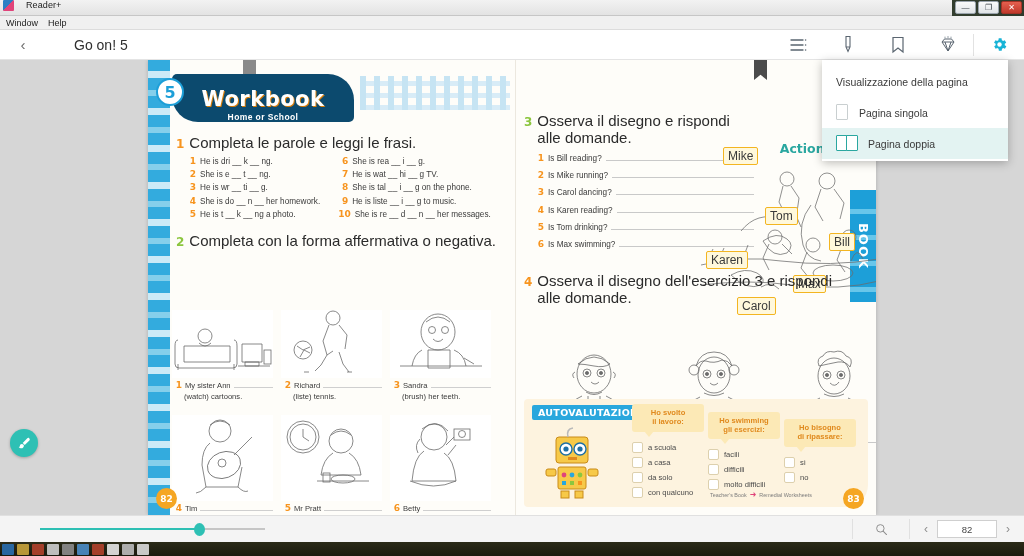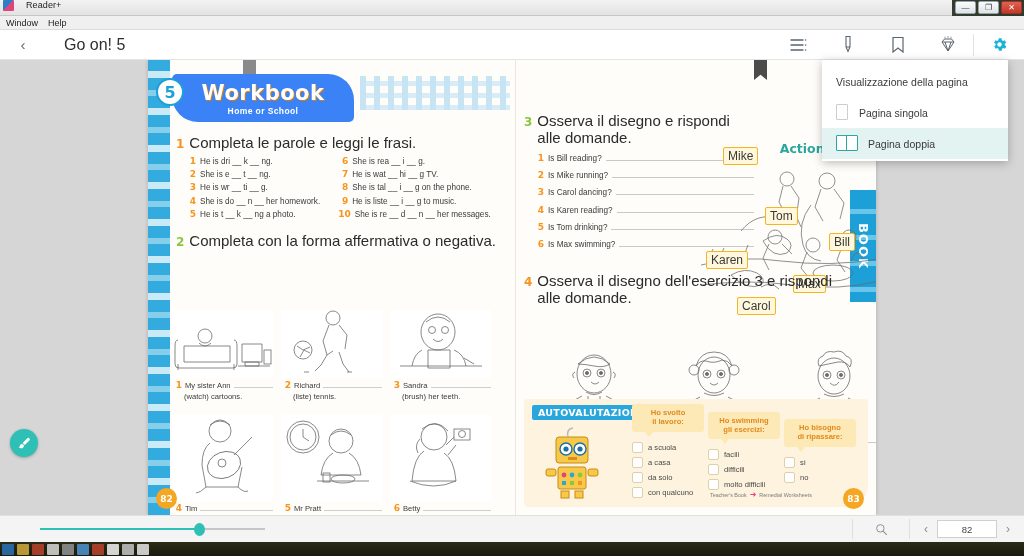--- a/index.html
+++ b/index.html
@@ -55,21 +55,21 @@
   
   .header {
     position: absolute; top: 30px; left: 0; width: 1024px; height: 30px;
     background: #fff; border-bottom: 1px solid #e4e4e4;
     display: flex; align-items: center;
   }
   .back-btn {
     width: 46px; height: 30px; display: flex; align-items: center; justify-content: center;
     color: #6b6b6b; font-size: 15px;
   }
-  .doc-title { font-size: 16px; color: #2f2f2f; margin-left: 18px; }
+  .doc-title { font-size: 14px; color: #2f2f2f; margin-left: 28px; }
   .hdr-tools { margin-left: auto; display: flex; align-items: center; height: 30px; }
   .hdr-btn {
     width: 50px; height: 30px; display: flex; align-items: center; justify-content: center;
   }
   .hdr-sep { width: 1px; height: 22px; background: #e2e2e2; }
 
   
   .dropdown {
     position: absolute; top: 60px; left: 822px; width: 186px;
     background: #fff; box-shadow: 0 2px 9px rgba(0,0,0,.26);
@@ -120,22 +120,22 @@
   .bluetab .vtext {
     position: absolute; top: 50%; left: 50%;
     transform: translate(-50%,-50%) rotate(90deg);
     font-size: 13px; font-weight: bold; color: #fff; letter-spacing: 1px;
     font-family: "DejaVu Sans", sans-serif; white-space: nowrap;
   }
 
   
   .wb-banner {
     position: absolute; top: 14px; left: 24px; width: 182px; height: 48px;
-    background: #3b82f6; border-radius: 5px 26px 5px 26px;
-    display: flex; flex-direction: column; align-items: center; justify-content: center;
+    background: #0c4a6e; border-radius: 5px 26px 5px 26px;
+    display: flex; flex-direction: column; align-items: center; justify-content: flex-end;
   }
   .wb-title {
     font-size: 21px; font-weight: bold; color: #fff;
     font-family: "DejaVu Sans", sans-serif; letter-spacing: .5px;
     text-shadow: 1px 1px 0 #d97d08;
   }
   .wb-sub { font-size: 8.5px; font-weight: bold; color: #fff; letter-spacing: .4px; margin-top: 1px; }
   .unit-circle {
     position: absolute; top: 18px; left: 8px; width: 28px; height: 28px;
     border-radius: 50%; background: #fff; border: 2.5px solid #1d9fd8;

